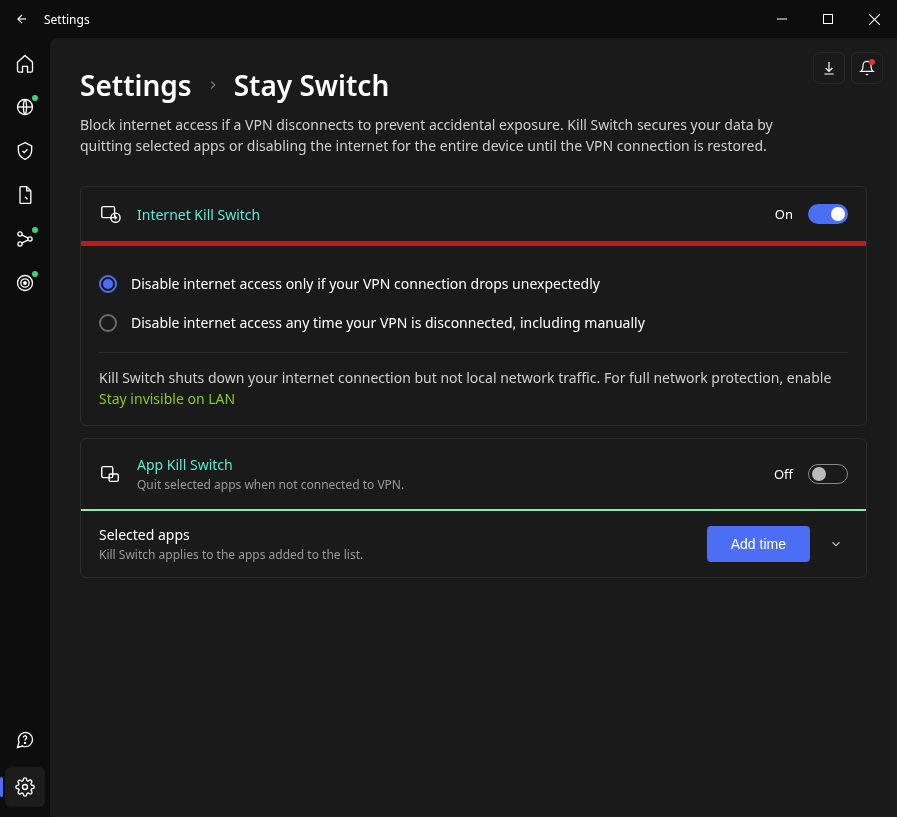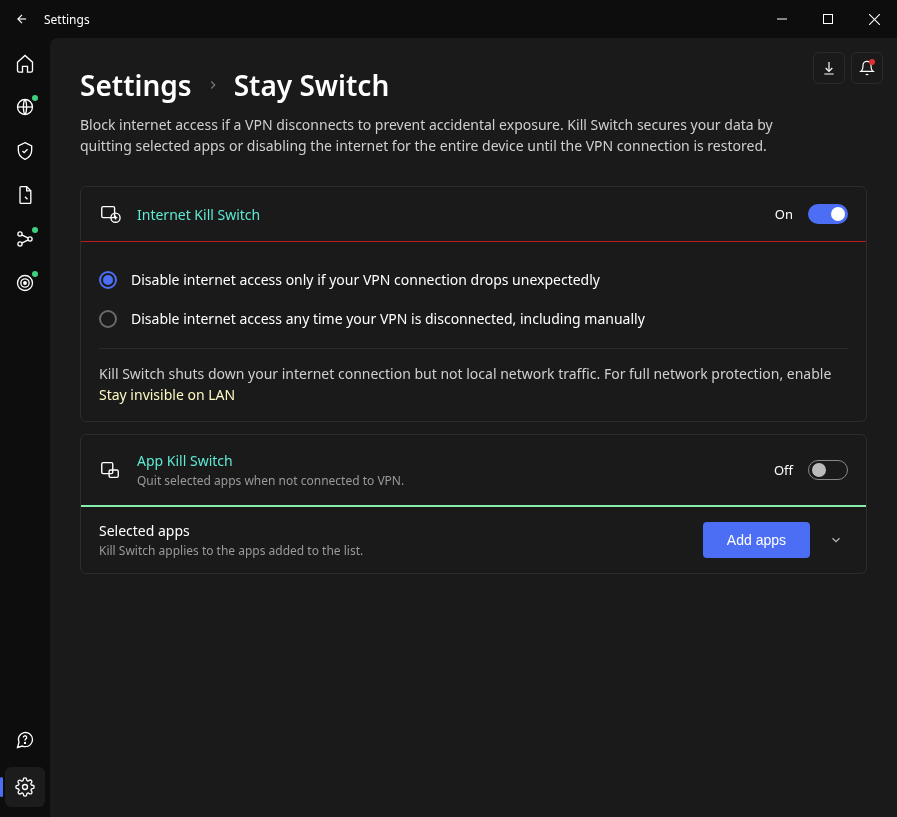--- a/index.html
+++ b/index.html
@@ -210,21 +210,21 @@
   .toggle.off::after {
     content: "";
     position: absolute;
     left: 3px; top: 2px;
     width: 14px; height: 14px;
     border-radius: 50%;
     background: #bbb;
   }
 
   .card-body {
-    border-top: 1px solid #b91c1c;
+    border-top: 5px solid #b91c1c;
     padding: 18px 18px 16px 18px;
   }
   .radio-row {
     display: flex; align-items: center; gap: 14px;
     padding: 10px 0;
     cursor: pointer;
   }
   .radio {
     width: 18px; height: 18px;
     border: 2px solid #6a6a6a;
@@ -247,21 +247,21 @@
   }
   .card-note {
     border-top: 1px solid #2c2c2c;
     margin-top: 10px;
     padding-top: 14px;
     font-size: 14px;
     color: #cfcfcf;
     line-height: 1.5;
   }
   .card-note a {
-    color: #fef9c3;
+    color: #84cc16;
     text-decoration: none;
     cursor: pointer;
   }
 
   .selected-apps {
     border-top: 2px solid #86efac;
     padding: 14px 18px;
     display: flex; align-items: center; gap: 14px;
   }
   .selected-apps .txt { flex: 1; }
@@ -461,21 +461,21 @@
         <div class="toggle-wrap">
           <span class="toggle-label">Off</span>
           <div class="toggle off"></div>
         </div>
       </div>
       <div class="selected-apps">
         <div class="txt">
           <div class="lbl">Selected apps</div>
           <div class="sub">Kill Switch applies to the apps added to the list.</div>
         </div>
-        <button class="btn-primary">Add apps</button>
+        <button class="btn-primary">Add time</button>
         <div class="expand">
           <svg width="14" height="14" viewBox="0 0 24 24" fill="none" stroke="currentColor" stroke-width="2">
               <path d="M6 9l6 6 6-6"></path>
             </svg>
         </div>
       </div>
     </div>
 
   </div>
 </div>

